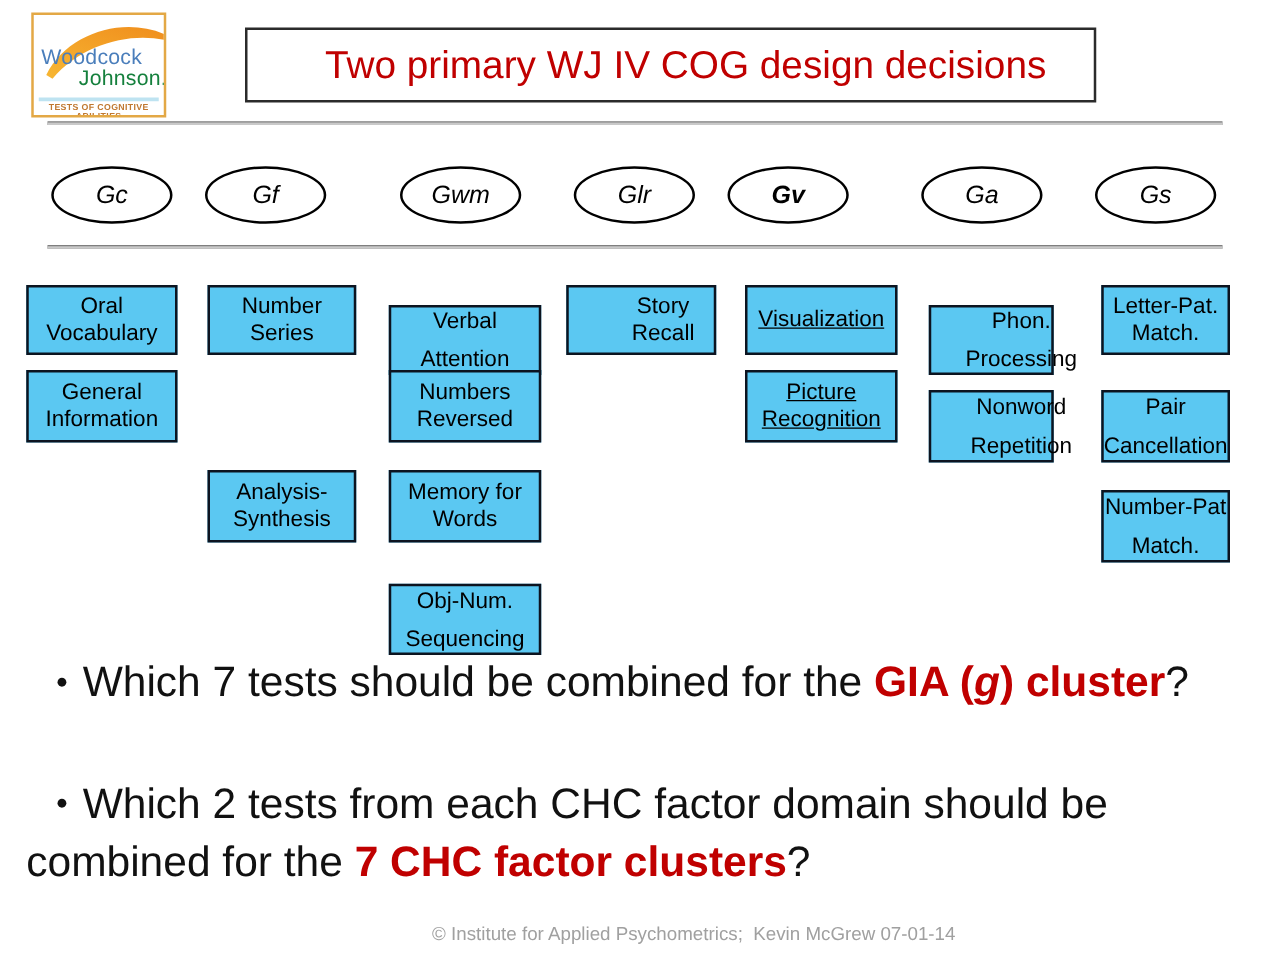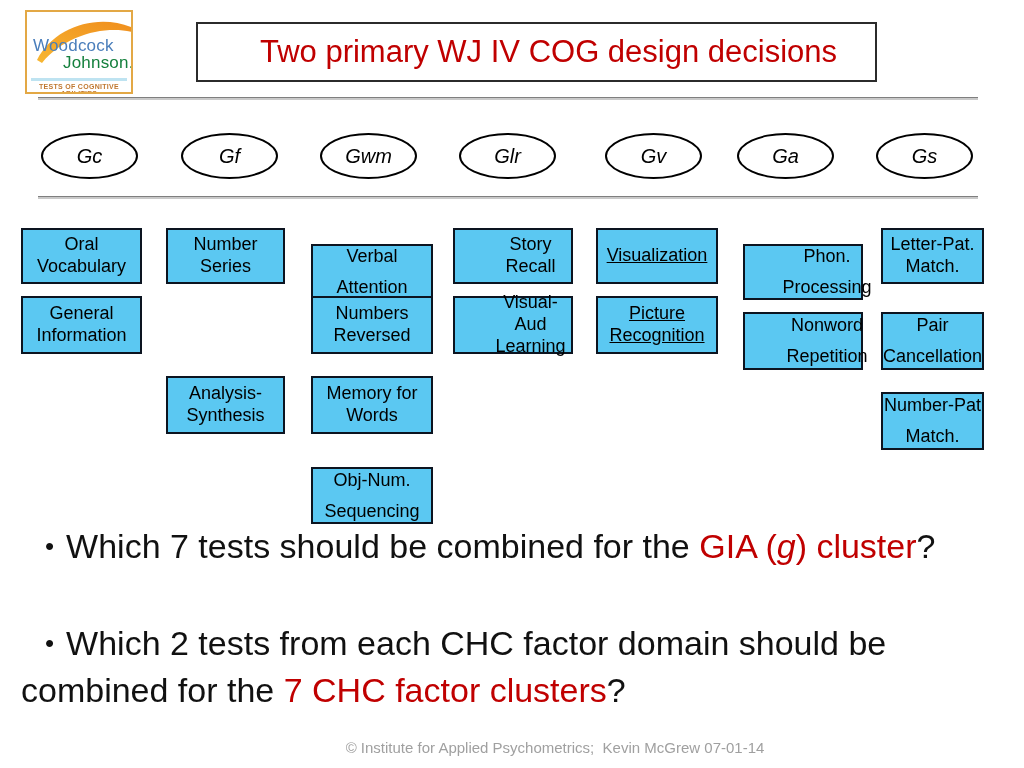--- a/index.html
+++ b/index.html
@@ -25,44 +25,44 @@
   
   .hline { position: absolute; left: 38px; width: 940px; height: 3px; background: #7F7F7F;
            border-bottom: 2px solid #C9C9C9; }
   .hline1 { top: 97px; }
   .hline2 { top: 196px; }
 
   
   .ellipse { position: absolute; top: 133px; width: 97px; height: 46px; border: 2.5px solid #000;
              border-radius: 50%; background: #fff; display: flex; align-items: center; justify-content: center;
              font-size: 20px; font-style: italic; color: #000; }
-  .e1 { left: 41px; }  .e2 { left: 181px; } .e3 { left: 320px; } .e4 { left: 459px; }
-  .e5 { left: 605px; } .e6 { left: 737px; } .e7 { left: 876px; }
+  .e1 { left: 41px; }  .e2 { left: 164px; } .e3 { left: 320px; } .e4 { left: 459px; }
+  .e5 { left: 582px; font-weight: bold; } .e6 { left: 737px; } .e7 { left: 876px; }
 
   
   .tbox { position: absolute; background: #5BC8F2; border: 2px solid #0c1420;
           display: flex; align-items: center; justify-content: center; text-align: center;
           font-size: 18px; line-height: 1.22; color: #000; white-space: pre-line; }
   .tbox.loose { line-height: 1.7; margin-top: 16px; }
   .c1 { left: 21px;  width: 121px; }
   .c2 { left: 166px; width: 119px; }
   .c3 { left: 311px; width: 122px; }
   .c4 { left: 453px; width: 120px; padding-left: 35px; }
   .c5 { left: 596px; width: 122px; text-decoration: underline; }
-  .c6 { left: 743px; width: 120px; padding-left: 48px; }
+  .c6 { left: 743px; width: 100px; padding-left: 48px; }
   .c7 { left: 881px; width: 103px; }
   .r1 { top: 228px; height: 56px; }
   .r2 { top: 296px; height: 58px; }
   .r3 { top: 376px; height: 58px; }
   .r4 { top: 451px; height: 57px; }
 
   
   .bullet { position: absolute; font-size: 34px; color: #111; white-space: nowrap; }
   .bullet .marker { font-size: 26px; vertical-align: 3px; margin-right: 12px; }
-  .red { color: #C00000; }
+  .red { color: #C00000; font-weight: bold; }
   .italic { font-style: italic; }
   .b1 { left: 45px; top: 527px; }
   .b2l1 { left: 45px; top: 624px; }
   .b2l2 { left: 21px; top: 671px; }
 
   
   .footer { position: absolute; left: 0; top: 739px; width: 1110px; text-align: center;
             font-size: 15px; color: #A0A0A0; white-space: pre; }
 </style>
 </head>
@@ -114,22 +114,20 @@
   <div class="tbox c3 r1 loose">Verbal
 Attention</div>
   <div class="tbox c3 r2">Numbers
 Reversed</div>
   <div class="tbox c3 r3">Memory for
 Words</div>
   <div class="tbox c3 r4 loose">Obj-Num.
 Sequencing</div>
 
   <div class="tbox c4 r1">Story Recall</div>
-  <div class="tbox c4 r2">Visual-Aud
-Learning</div>
 
   <div class="tbox c5 r1">Visualization</div>
   <div class="tbox c5 r2">Picture
 Recognition</div>
 
   <div class="tbox c6 r1 loose">Phon.
 Processing</div>
   <div class="tbox c6 r2 loose">Nonword
 Repetition</div>
 

